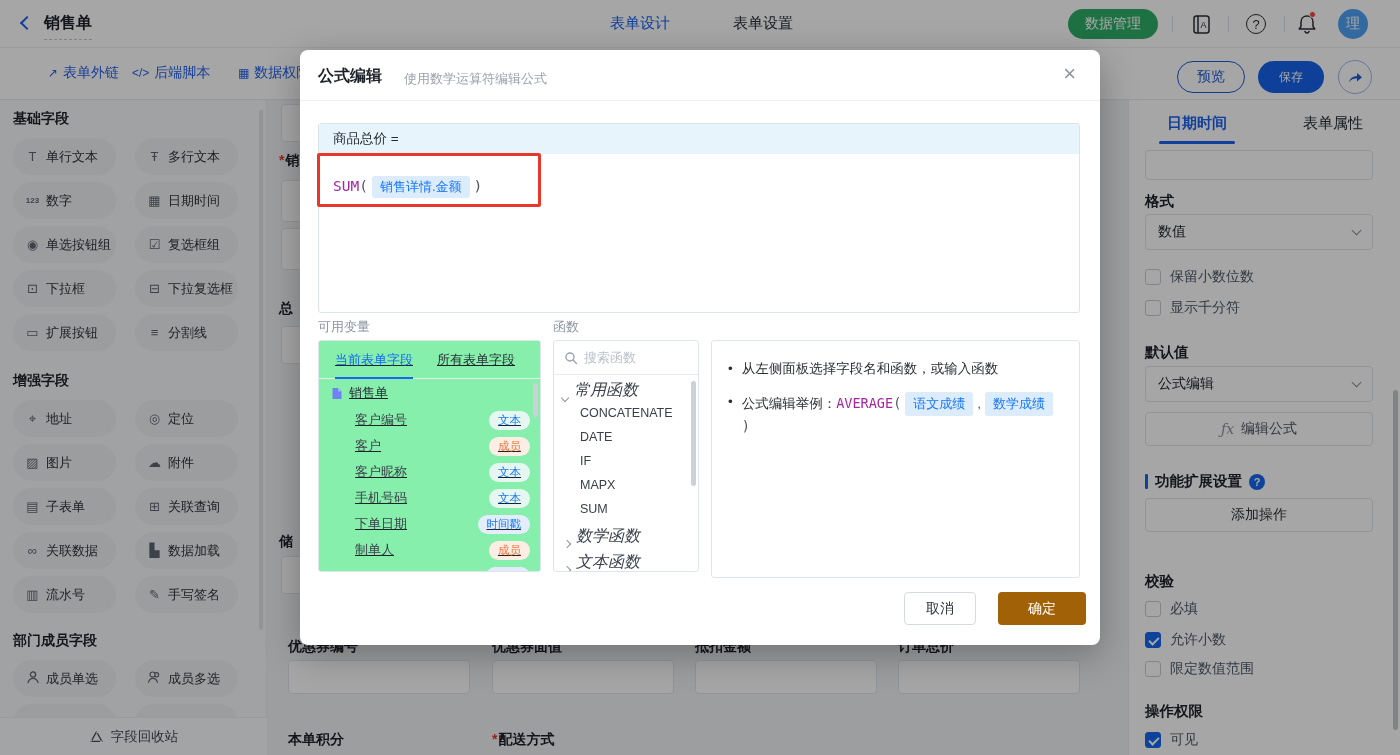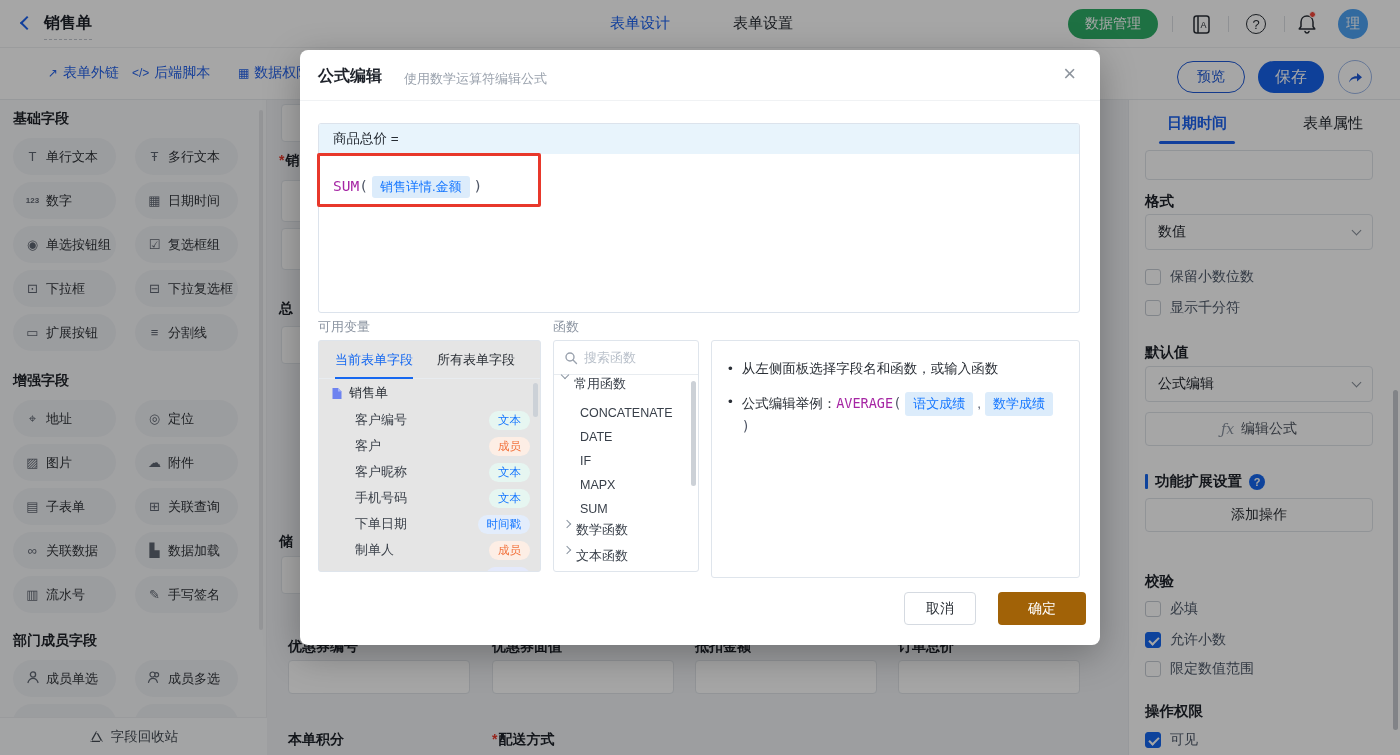--- a/index.html
+++ b/index.html
@@ -22,21 +22,21 @@
   .icon-bell { position:absolute; left:1297px; top:13px; }
   .bell-dot { position:absolute; left:1309px; top:11px; width:7px; height:7px; background:#f5483b; border-radius:50%; border:1px solid #fff; }
   .avatar { position:absolute; left:1338px; top:9px; width:30px; height:30px; border-radius:50%; background:#4da3f5; color:#fff; font-size:14px; display:flex; align-items:center; justify-content:center; }
 
   
   .toolbar { position:absolute; left:0; top:48px; width:1400px; height:52px; background:#fff; border-bottom:1px solid #e9ecef; z-index:1; }
   .tb-link { position:absolute; top:16px; font-size:14px; color:#2563eb; display:flex; align-items:center; gap:5px; }
   .tb-link .tbi { font-size:12px; color:#2563eb; }
   .tb1{left:48px;} .tb2{left:132px;} .tb3{left:238px;}
   .btn-preview { position:absolute; left:1177px; top:61px; width:68px; height:32px; border:1px solid #1f5ad8; color:#1f5ad8; background:#fff; border-radius:16px; font-size:14px; display:flex; align-items:center; justify-content:center; z-index:1; }
-  .btn-save { position:absolute; left:1258px; top:61px; width:66px; height:32px; background:#1663eb; color:#fff; border-radius:16px; font-size:16px; display:flex; align-items:center; justify-content:center; z-index:1; }
+  .btn-save { position:absolute; left:1258px; top:61px; width:66px; height:32px; background:#1663eb; color:#fff; border-radius:16px; font-size:12px; display:flex; align-items:center; justify-content:center; z-index:1; }
   .btn-share { position:absolute; left:1338px; top:60px; width:34px; height:34px; border:1px solid #9db8e8; border-radius:50%; background:#fff; display:flex; align-items:center; justify-content:center; z-index:1; }
 
   
   .sidebar { position:absolute; left:0; top:100px; width:267px; height:655px; background:#f8f9fb; border-right:1px solid #ebedf0; z-index:1; overflow:hidden; }
   .side-sec { position:absolute; left:0; width:267px; }
   .s1{top:10px;} .s2{top:272px;} .s3{top:532px;}
   .side-sec h3 { font-size:14px; font-weight:bold; color:#1f2329; padding-left:13px; margin-bottom:10px; }
   .pill-wrap { display:flex; flex-wrap:wrap; padding-left:13px; column-gap:19px; row-gap:7px; }
   .pill { width:103px; height:37px; border-radius:19px; background:#eff1f4; display:flex; align-items:center; padding-left:12px; gap:6px; font-size:13px; color:#2f3338; }
   .pill .pi { color:#5f6672; font-size:13px; width:15px; text-align:center; flex:0 0 auto; }
@@ -84,40 +84,40 @@
   .formula-box { position:absolute; left:18px; top:73px; width:762px; height:190px; border:1px solid #dce3ec; border-radius:3px; overflow:hidden; background:#fff; }
   .formula-strip { height:30px; background:#e8f4fc; display:flex; align-items:center; padding-left:14px; font-size:13.5px; color:#252b33; }
   .formula-line { padding:22px 0 0 14px; font-size:14.5px; }
   .mono { font-family:"DejaVu Sans Mono",monospace; }
   .fn-purple { color:#a626a4; }
   .paren { color:#4f5666; }
   .chip { display:inline-block; background:#dcecfb; color:#1677ff; font-size:13px; padding:2px 8px; border-radius:3px; margin:0 4px; font-family:"Liberation Sans",sans-serif; }
   .red-anno { position:absolute; left:17px; top:103px; width:224px; height:54px; border:3px solid #e8382b; border-radius:2px; z-index:12; pointer-events:none; }
 
   .panel-label { position:absolute; top:268px; font-size:13px; color:#8b94a1; }
-  .vars-panel { position:absolute; left:18px; top:290px; width:223px; height:232px; border:1px solid #dfe5ec; border-radius:3px; background:#e5e5e5; overflow:hidden; }
+  .vars-panel { position:absolute; left:18px; top:290px; width:223px; height:232px; border:1px solid #dfe5ec; border-radius:3px; background:#86efac; overflow:hidden;text-decoration:underline; }
   .v-tabs { height:38px; border-bottom:1px solid #e8ecf0; display:flex; align-items:center; }
   .v-tab { font-size:13px; color:#2a2f36; margin-left:16px; position:relative; height:38px; line-height:38px; }
   .v-tab.active { color:#1668f0; }
   .v-tab.active::after { content:""; position:absolute; left:0; bottom:0; width:100%; height:2px; background:#1668f0; }
   .v-tab + .v-tab { margin-left:24px; }
   .v-root { height:28px; display:flex; align-items:center; gap:6px; padding-left:12px; font-size:13px; color:#2a2f36; }
   .v-row { height:26px; display:flex; align-items:center; justify-content:space-between; padding:0 10px 0 36px; font-size:13px; color:#3b414a; }
   .badge { font-size:11.5px; padding:2px 9px; border-radius:10px; }
   .badge-text { background:#e6f6f1; color:#1677ff; }
   .badge-member { background:#fdeee5; color:#f2703a; }
   .badge-time { background:#e3edfc; color:#1677ff; }
   .badge-sliver { width:44px; height:18px; background:#e4e9fb; border-radius:9px; }
   .v-scroll { position:absolute; right:2px; top:42px; width:5px; height:34px; background:#ccd1d7; border-radius:3px; }
 
   .func-panel { position:absolute; left:253px; top:290px; width:146px; height:232px; border:1px solid #dfe5ec; border-radius:3px; background:#fff; overflow:hidden; }
   .f-search { height:34px; border-bottom:1px solid #e8ecf0; display:flex; align-items:center; gap:6px; padding-left:10px; }
   .f-search input { border:none; outline:none; width:92px; font-size:13px; color:#2a2f36; font-family:"Liberation Sans",sans-serif; }
   .f-search input::placeholder { color:#b9c0ca; }
-  .f-group { height:26px; display:flex; align-items:flex-start; gap:6px; padding-left:8px; font-size:13px; color:#39404a; }
+  .f-group { height:26px; display:flex; align-items:flex-end; gap:6px; padding-left:8px; font-size:16px; color:#39404a;font-style:italic; }
   .chev-t-down { width:6px; height:6px; border-right:1.4px solid #8b95a1; border-bottom:1.4px solid #8b95a1; transform:rotate(45deg); margin-top:-3px; }
   .chev-t-right { width:6px; height:6px; border-right:1.4px solid #8b95a1; border-bottom:1.4px solid #8b95a1; transform:rotate(-45deg); margin-left:2px; }
   .f-item { height:24px; display:flex; align-items:center; padding-left:26px; font-size:12.5px; color:#39404a; }
   .f-scroll { position:absolute; right:2px; top:40px; width:5px; height:105px; background:#ccd1d7; border-radius:3px; }
 
   .help-panel { position:absolute; left:411px; top:290px; width:369px; height:238px; border:1px solid #dfe5ec; border-radius:3px; background:#fff; padding:18px 16px; }
   .help-li { display:flex; gap:9px; font-size:13.5px; color:#2a2f36; line-height:1.55; }
   .help-li + .help-li { margin-top:12px; }
   .bullet { color:#2a2f36; flex:0 0 auto; }
 

